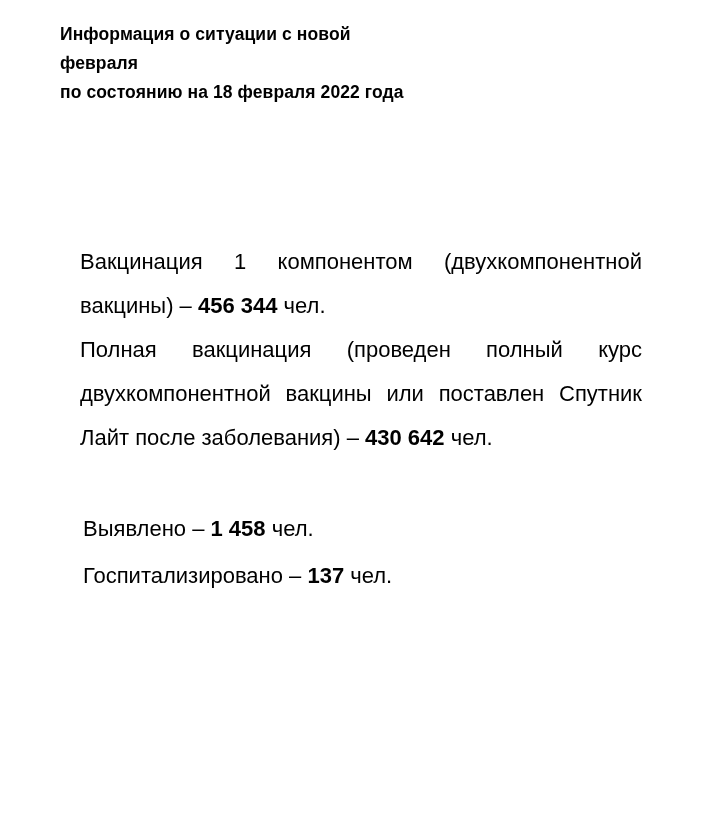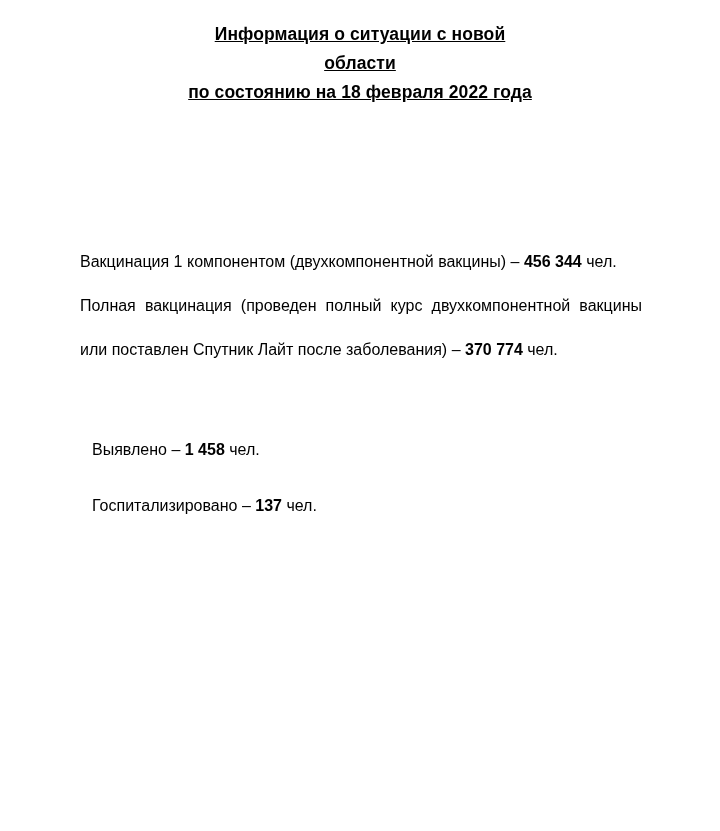--- a/index.html
+++ b/index.html
@@ -24,40 +24,38 @@
     overflow: hidden;
     box-sizing: border-box;
   }
 
   
   .title-block {
     position: absolute;
     left: 60px;
     top: 20px;
     width: 600px;
-    text-align: center;
     font-weight: bold;
     font-size: 17.5px;
     line-height: 29px;
     letter-spacing: 0.1px;
-    text-decoration: underline;
   }
 
   .title-line {
     display: block;
     white-space: pre;
   }
 
   
   .body-block {
     position: absolute;
     left: 80px;
     top: 240px;
     width: 562px;
-    font-size: 16px;
+    font-size: 22px;
     line-height: 44px;
   }
 
   
   .para {
     margin: 0;
     text-align: justify;
     text-justify: inter-word;
     -webkit-hyphens: none;
     hyphens: none;
@@ -68,48 +66,48 @@
   .para + .para {
     margin-top: 0;
   }
 
   
   .spacer {
     height: 44px;
   }
 
   .stat-line {
-    margin: 12px;
+    margin: 3px;
     text-align: left;
     white-space: nowrap;
   }
 
   b, .num {
     font-weight: bold;
   }
 </style>
 </head>
 <body>
 
 <div class="page">
 
   <div class="title-block">
     <span class="title-line">Информация о ситуации с новой</span>
-    <span class="title-line">области</span>
+    <span class="title-line">февраля</span>
     <span class="title-line">по состоянию на 18 февраля 2022 года</span>
   </div>
 
   <div class="body-block">
 
     <p class="para">
       <span>Вакцинация 1 компонентом (двухкомпонентной вакцины) – </span><b>456 344</b><span> чел.</span>
     </p>
 
     <p class="para">
-      <span>Полная вакцинация (проведен полный курс двухкомпонентной вакцины или поставлен Спутник Лайт после заболевания) – </span><b>370 774</b><span> чел.</span>
+      <span>Полная вакцинация (проведен полный курс двухкомпонентной вакцины или поставлен Спутник Лайт после заболевания) – </span><b>430 642</b><span> чел.</span>
     </p>
 
     <div class="spacer"></div>
 
     <p class="stat-line">
       <span>Выявлено – </span><b>1 458</b><span> чел.</span>
     </p>
 
     <p class="stat-line">
       <span>Госпитализировано – </span><b>137</b><span> чел.</span>

